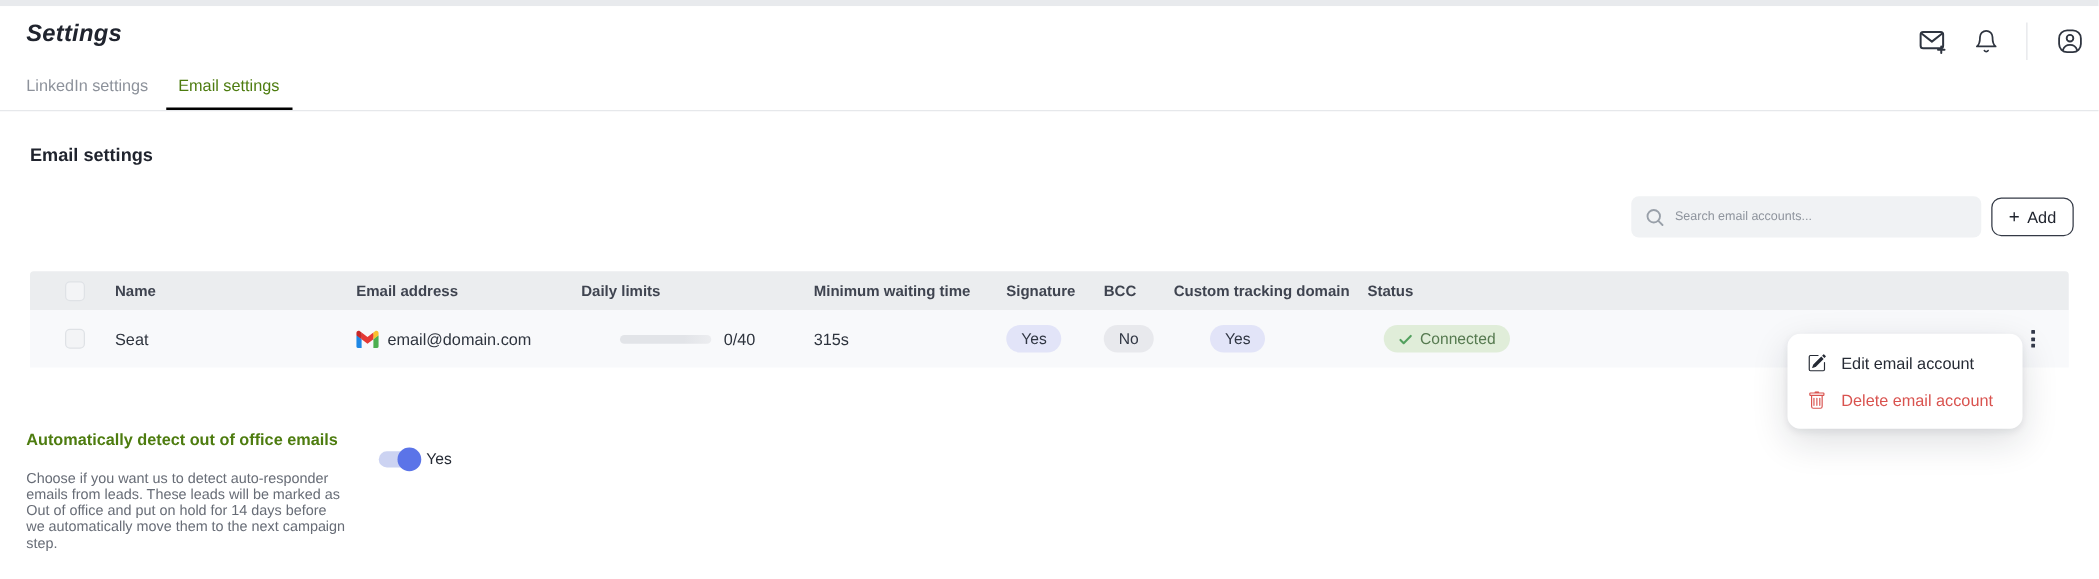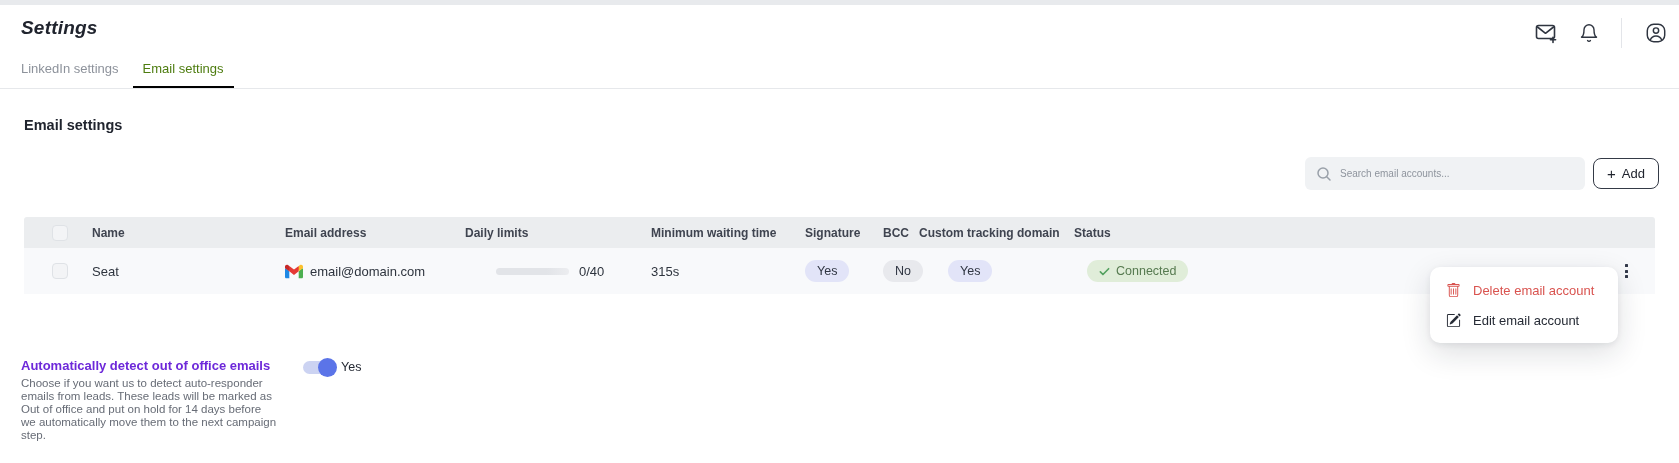--- a/index.html
+++ b/index.html
@@ -30,21 +30,21 @@
   .add-plus { font-size:15px; font-weight:400; margin-top:-1px; }
 
   
   .table { position:absolute; left:24px; top:217px; width:1631px; font-size:13px; }
   .thead { height:31px; background:#ebedef; border-radius:3px 3px 0 0; display:flex; align-items:center; font-size:12px; font-weight:700; color:#3f4450; }
   .trow  { height:46px; background:#f8f9fb; display:flex; align-items:center; color:#2e343e; }
   .tfoot { height:38px; background:#eff1f4; border-radius:0 0 3px 3px; display:flex; align-items:center; color:#30353f; font-size:12.5px; }
   .c1 { width:44px; display:flex; justify-content:flex-end; }
   .c2 { width:217px; } .c3 { width:180px; display:flex; align-items:center; gap:7px; }
   .c4 { width:186px; display:flex; align-items:center; }
-  .c5 { width:154px; } .c6 { width:78px; } .c7 { width:36px; }
+  .c5 { width:154px; } .c6 { width:78px; } .c7 { width:56px; }
   .c8 { width:155px; } .c9 { flex:1; display:flex; align-items:center; }
   .checkbox { width:16px; height:16px; border-radius:4px; background:#f3f4f6; border:1px solid #dfe2e6; cursor:pointer; }
   .progress { margin-left:31px; width:73px; height:7px; border-radius:4px; background:linear-gradient(90deg,#e2e4e8 70%,#ecedf0); position:relative; overflow:hidden; }
   .progress .fill { position:absolute; left:0; top:0; bottom:0; background:#5b6ee2; }
   .limtext { margin-left:10px; }
   .badge { height:22px; border-radius:11px; padding:0 12px; display:inline-flex; align-items:center; font-size:12.5px; color:#303643; }
   .badge.lav { background:#e2e4f8; }
   .badge.gry { background:#e8e9ed; }
   .badge.grn { background:#e0edd9; color:#567a50; gap:6px; margin-left:13px; }
   .badge.off { margin-left:29px; }
@@ -52,21 +52,21 @@
   .kebab i { width:3px; height:3px; background:#33394a; border-radius:0.5px; }
   .foot-label { margin-left:19px; }
   .foot-arrow { margin-left:auto; margin-right:32px; cursor:pointer; display:flex; }
 
   
   .menu { position:absolute; left:1430px; top:267px; width:188px; background:#fff; border-radius:10px; padding:8px 0; box-shadow:0 10px 30px rgba(20,25,40,.14), 0 2px 6px rgba(20,25,40,.07); z-index:9; }
   .menu-item { height:30px; display:flex; align-items:center; padding:0 16px; gap:12px; font-size:13px; cursor:pointer; color:#262b35; }
   .menu-item.danger { color:#d9534f; }
 
   
-  .oo-title { position:absolute; left:21px; top:358px; font-size:13px; font-weight:700; color:#6d28d9; }
+  .oo-title { position:absolute; left:21px; top:344px; font-size:13px; font-weight:700; color:#4d7c0f; }
   .oo-desc { position:absolute; left:21px; top:377px; width:257px; font-size:11.5px; line-height:13px; color:#676c76; }
   .toggle { position:absolute; left:303px; top:361px; width:31px; height:13px; background:#ccd3f2; border-radius:7px; cursor:pointer; }
   .toggle .knob { position:absolute; right:-3px; top:-3px; width:19px; height:19px; border-radius:50%; background:#5b74e8; }
   .toggle-label { position:absolute; left:341px; top:360px; font-size:12.5px; color:#262b35; }
 
   svg { display:block; }
 </style>
 </head>
 <body>
 
@@ -176,34 +176,34 @@
           <i></i>
           <i></i>
           <i></i>
         </span>
     </div>
   </div>
 
 </div>
 
 <div class="menu">
+  <div class="menu-item">
+    <svg width="15" height="15" viewBox="0 0 16 16" fill="#262b35">
+      <path d="M15.502 1.94a.5.5 0 0 1 0 .706L14.459 3.69l-2-2L13.502.646a.5.5 0 0 1 .707 0l1.293 1.293zm-1.75 2.456-2-2L4.939 9.21a.5.5 0 0 0-.121.196l-.805 2.414a.25.25 0 0 0 .316.316l2.414-.805a.5.5 0 0 0 .196-.12l6.813-6.814z"></path>
+      <path d="M1 13.5A1.5 1.5 0 0 0 2.5 15h11a1.5 1.5 0 0 0 1.5-1.5v-6a.5.5 0 0 0-1 0v6a.5.5 0 0 1-.5.5h-11a.5.5 0 0 1-.5-.5v-11a.5.5 0 0 1 .5-.5H9a.5.5 0 0 0 0-1H2.5A1.5 1.5 0 0 0 1 2.5z"></path>
+    </svg>
+    <span>Edit email account</span>
+  </div>
   <div class="menu-item danger">
     <svg width="15" height="15" viewBox="0 0 16 16" fill="#d9534f">
       <path d="M5.5 5.5A.5.5 0 0 1 6 6v6a.5.5 0 0 1-1 0V6a.5.5 0 0 1 .5-.5m2.5 0a.5.5 0 0 1 .5.5v6a.5.5 0 0 1-1 0V6a.5.5 0 0 1 .5-.5m3 .5a.5.5 0 0 0-1 0v6a.5.5 0 0 0 1 0z"></path>
       <path d="M14.5 3a1 1 0 0 1-1 1H13v9a2 2 0 0 1-2 2H5a2 2 0 0 1-2-2V4h-.5a1 1 0 0 1-1-1V2a1 1 0 0 1 1-1H6a1 1 0 0 1 1-1h2a1 1 0 0 1 1 1h3.5a1 1 0 0 1 1 1zM4.118 4 4 4.059V13a1 1 0 0 0 1 1h6a1 1 0 0 0 1-1V4.059L11.882 4zM2.5 3h11V2h-11z"></path>
     </svg>
     <span>Delete email account</span>
   </div>
-  <div class="menu-item">
-    <svg width="15" height="15" viewBox="0 0 16 16" fill="#262b35">
-      <path d="M15.502 1.94a.5.5 0 0 1 0 .706L14.459 3.69l-2-2L13.502.646a.5.5 0 0 1 .707 0l1.293 1.293zm-1.75 2.456-2-2L4.939 9.21a.5.5 0 0 0-.121.196l-.805 2.414a.25.25 0 0 0 .316.316l2.414-.805a.5.5 0 0 0 .196-.12l6.813-6.814z"></path>
-      <path d="M1 13.5A1.5 1.5 0 0 0 2.5 15h11a1.5 1.5 0 0 0 1.5-1.5v-6a.5.5 0 0 0-1 0v6a.5.5 0 0 1-.5.5h-11a.5.5 0 0 1-.5-.5v-11a.5.5 0 0 1 .5-.5H9a.5.5 0 0 0 0-1H2.5A1.5 1.5 0 0 0 1 2.5z"></path>
-    </svg>
-    <span>Edit email account</span>
-  </div>
 </div>
 
 <div class="oo-title">Automatically detect out of office emails</div>
 <div class="toggle">
     <span class="knob"></span>
   </div>
 <div class="toggle-label">Yes</div>
 <div class="oo-desc">Choose if you want us to detect auto-responder emails from leads. These leads will be marked as Out of office and put on hold for 14 days before we automatically move them to the next campaign step.</div>
 
 </body></html>

